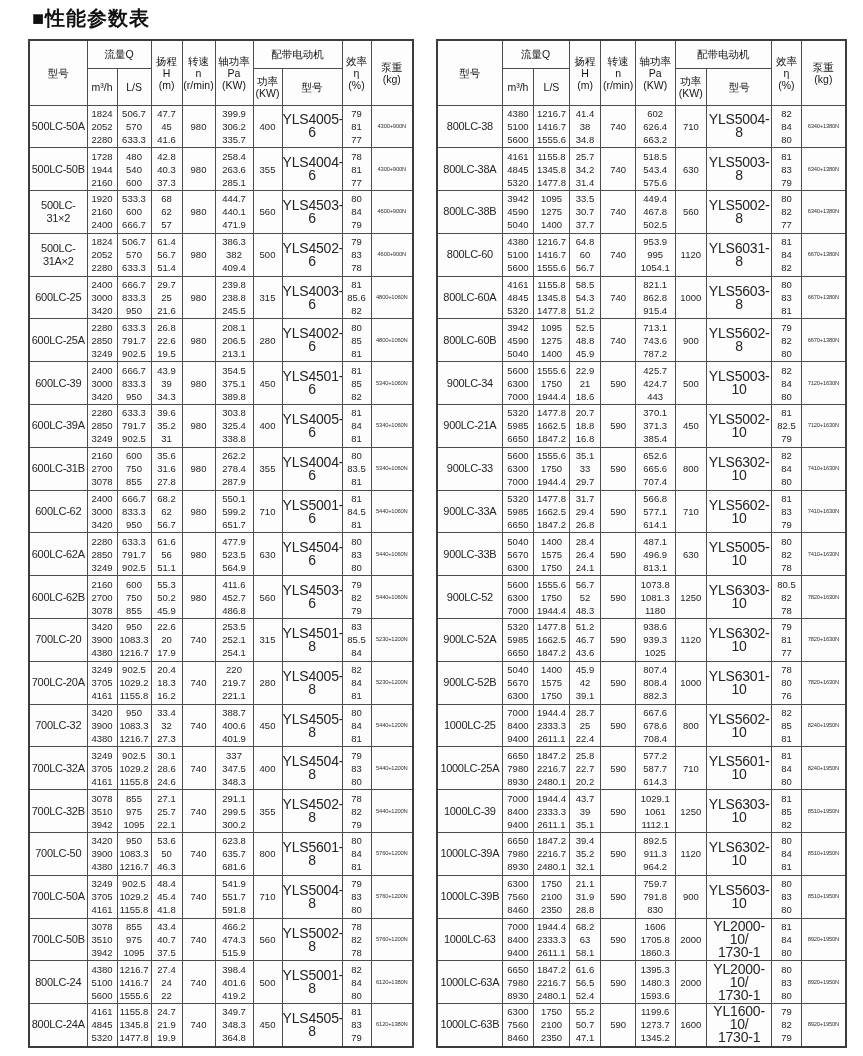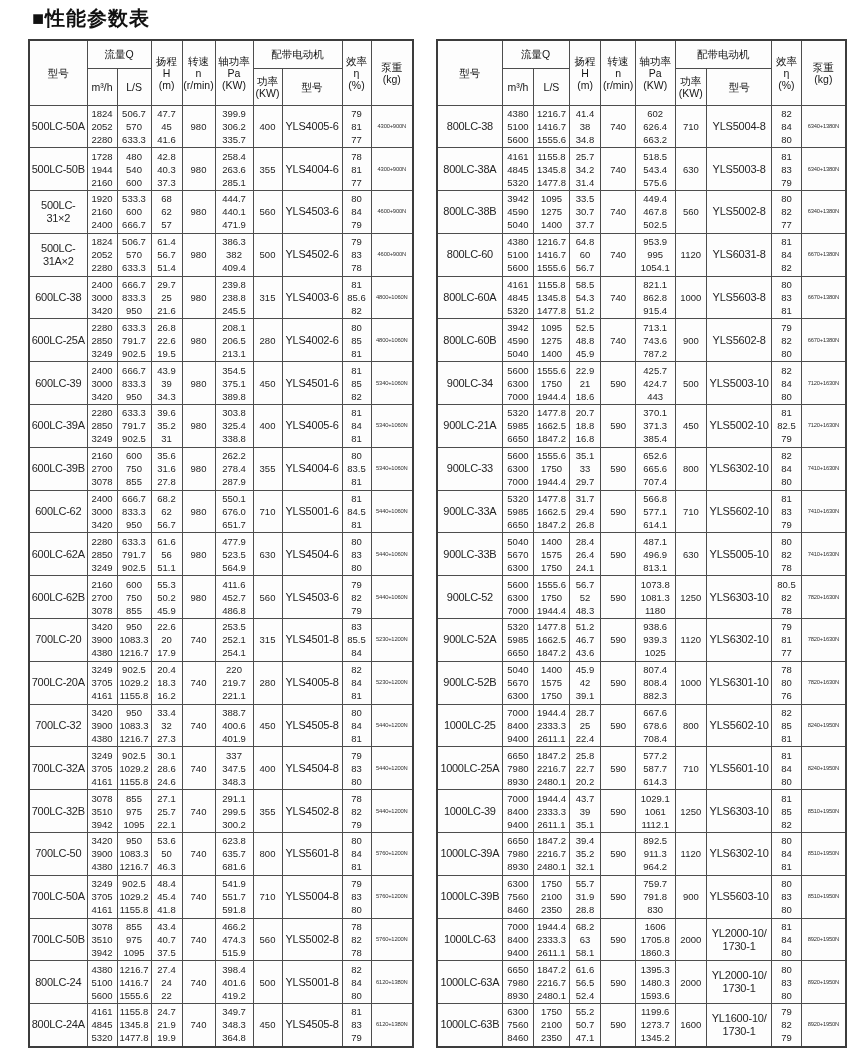--- a/index.html
+++ b/index.html
@@ -26,21 +26,21 @@
     text-align:center; vertical-align:middle;
     padding:1px 0; overflow:hidden;
   }
   .ptable thead tr:first-child  { height:28px; }
   .ptable thead tr:last-child   { height:37px; }
   .ptable tbody tr { height:42.8px; }
   .ptable th { font-weight:normal; font-size:10.5px; line-height:12px; color:#151515; }
   .ptable td { font-size:9.5px; line-height:13px; color:#242424; }
   .pre { white-space:pre-line; }
   td.model  { font-size:11px; letter-spacing:-0.3px; }
-  td.motor  { font-size:11px; letter-spacing:-0.2px; }
+  td.motor  { font-size:14px; letter-spacing:-0.2px; }
   td.weight { font-size:5.8px; letter-spacing:-0.2px; color:#333; }
   
   .left-t  col.c-model {width:58px;} .left-t col.c-m3h {width:30px;}
   .left-t  col.c-ls {width:34px;}    .left-t col.c-head {width:31px;}
   .left-t  col.c-speed {width:33px;} .left-t col.c-pa {width:38px;}
   .left-t  col.c-pow {width:29px;}   .left-t col.c-motor {width:60px;}
   .left-t  col.c-eff {width:29px;}   .left-t col.c-wt {width:42px;}
   
   .right-t col.c-model {width:64px;} .right-t col.c-m3h {width:31px;}
   .right-t col.c-ls {width:35px;}    .right-t col.c-head {width:31px;}
@@ -180,21 +180,21 @@
 382
 409.4</td>
     <td class="num">500</td>
     <td class="motor pre">YLS4502-6</td>
     <td class="num pre">79
 83
 78</td>
     <td class="weight">4600+900N</td>
   </tr>
           <tr>
-    <td class="model">600LC-38</td>
+    <td class="model">600LC-25</td>
     <td class="num pre">2400
 3000
 3420</td>
     <td class="num pre">666.7
 833.3
 950</td>
     <td class="num pre">29.7
 25
 21.6</td>
     <td class="num">980</td>
@@ -268,21 +268,21 @@
 325.4
 338.8</td>
     <td class="num">400</td>
     <td class="motor pre">YLS4005-6</td>
     <td class="num pre">81
 84
 81</td>
     <td class="weight">5340+1060N</td>
   </tr>
           <tr>
-    <td class="model">600LC-39B</td>
+    <td class="model">600LC-31B</td>
     <td class="num pre">2160
 2700
 3078</td>
     <td class="num pre">600
 750
 855</td>
     <td class="num pre">35.6
 31.6
 27.8</td>
     <td class="num">980</td>
@@ -302,21 +302,21 @@
 3000
 3420</td>
     <td class="num pre">666.7
 833.3
 950</td>
     <td class="num pre">68.2
 62
 56.7</td>
     <td class="num">980</td>
     <td class="num pre">550.1
-676.0
+599.2
 651.7</td>
     <td class="num">710</td>
     <td class="motor pre">YLS5001-6</td>
     <td class="num pre">81
 84.5
 81</td>
     <td class="weight">5440+1060N</td>
   </tr>
           <tr>
     <td class="model">600LC-62A</td>
@@ -1024,21 +1024,21 @@
     <td class="weight">8510+1950N</td>
   </tr>
           <tr>
     <td class="model">1000LC-39B</td>
     <td class="num pre">6300
 7560
 8460</td>
     <td class="num pre">1750
 2100
 2350</td>
-    <td class="num pre">55.7
+    <td class="num pre">21.1
 31.9
 28.8</td>
     <td class="num">590</td>
     <td class="num pre">759.7
 791.8
 830</td>
     <td class="num">900</td>
     <td class="motor pre">YLS5603-10</td>
     <td class="num pre">80
 83

